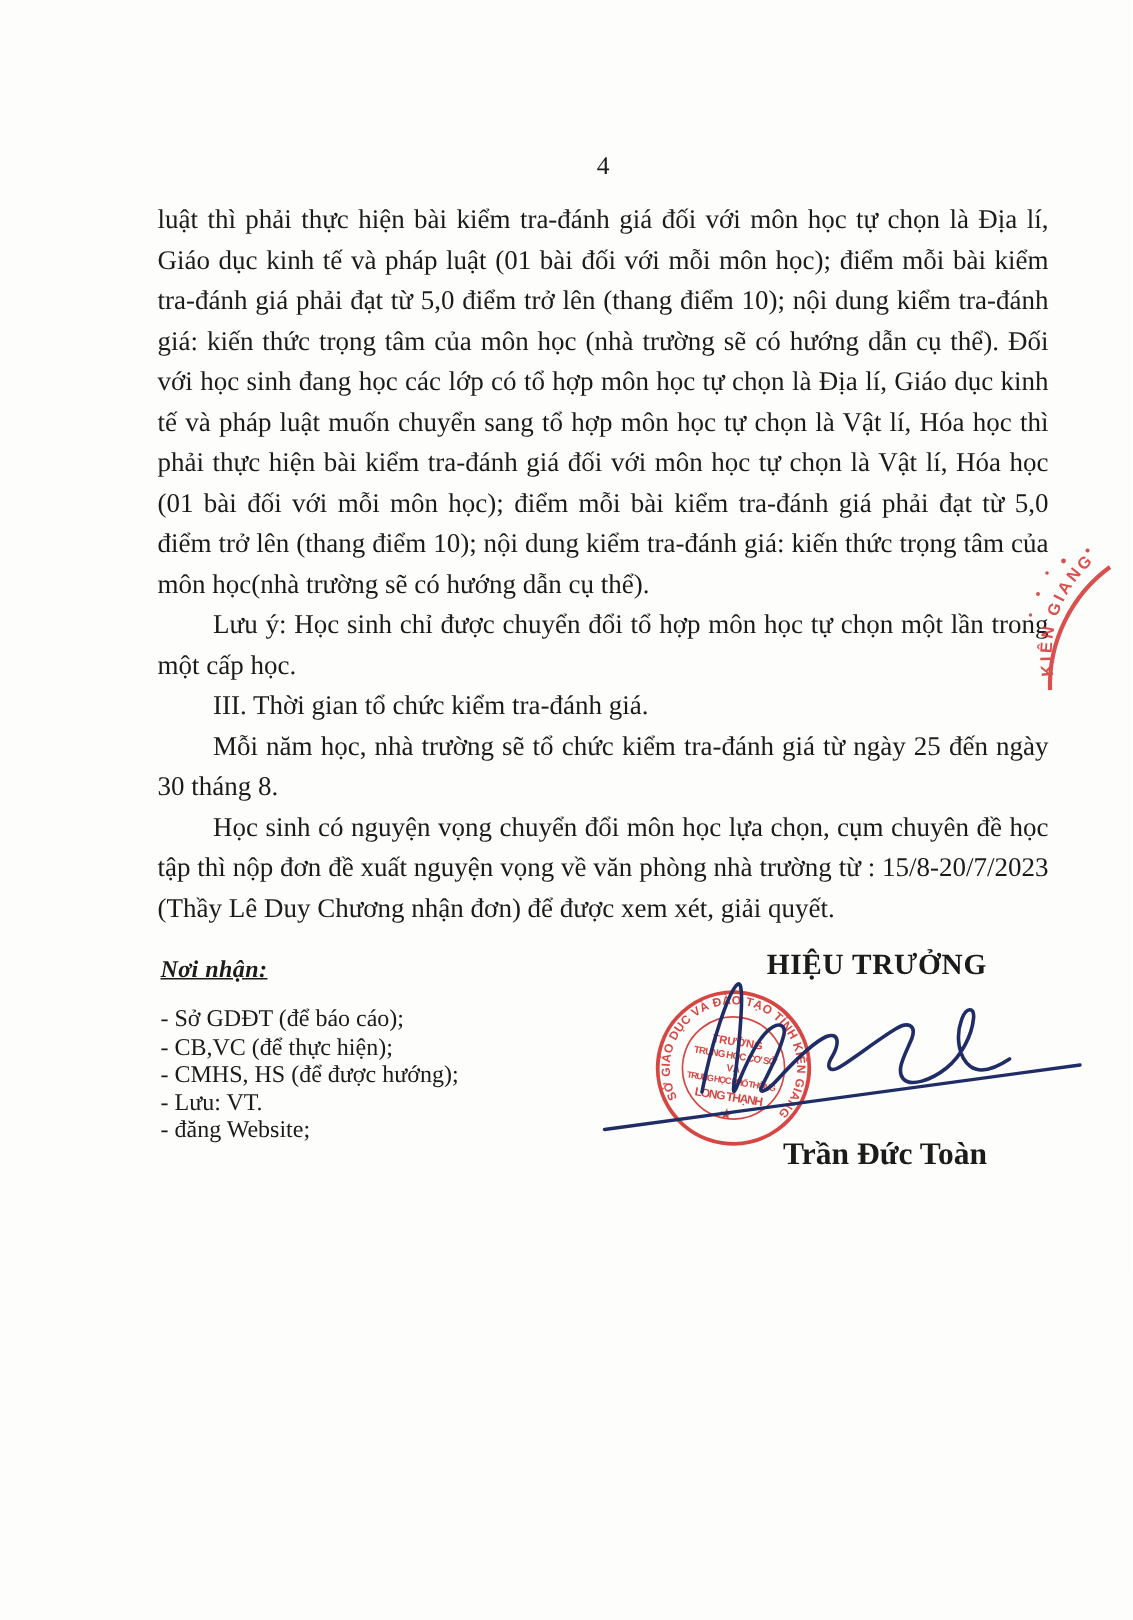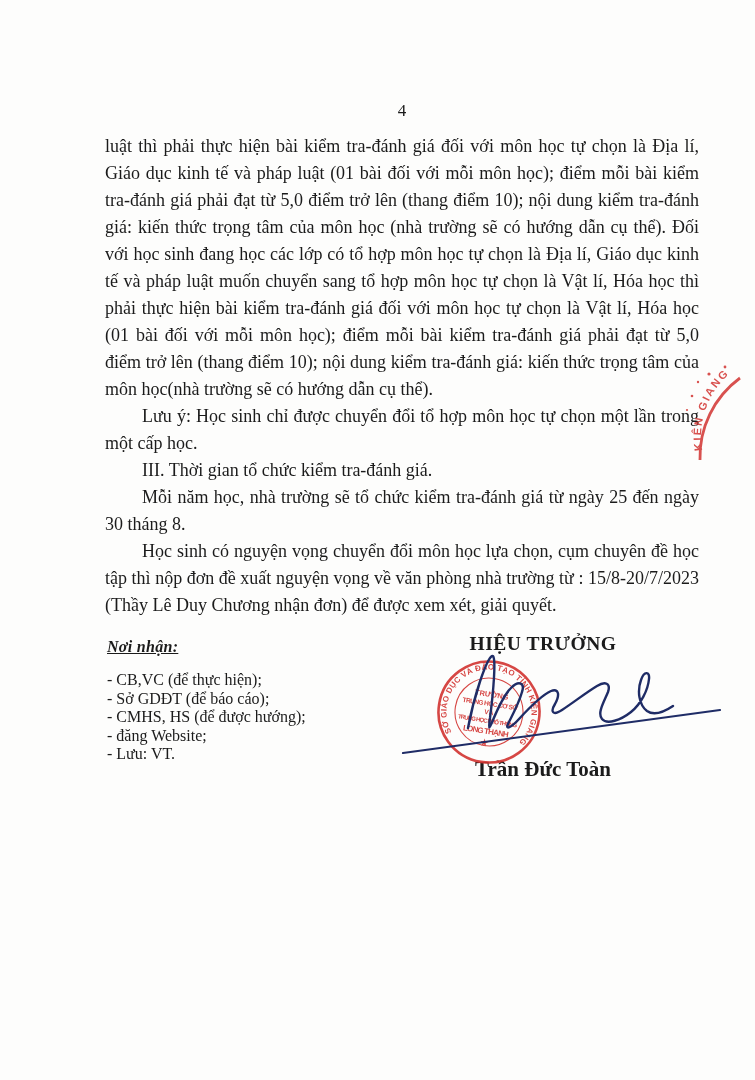--- a/index.html
+++ b/index.html
@@ -19,21 +19,21 @@
   }
   .body-text p{margin:0;text-indent:37px}
   .body-text p.no-indent{text-indent:0}
   .body-text p.heading{font-weight:normal}
   .recipients{position:absolute;left:107px;top:638px}
   .recipients-label{
     font-size:16px;font-weight:bold;font-style:italic;
     text-decoration:underline;letter-spacing:.3px;
   }
   .recipients-list{margin-top:15px;font-size:16px;line-height:18.6px}
-  .sign-block{position:absolute;left:428px;top:633px;width:230px;text-align:center}
+  .sign-block{position:absolute;left:428px;top:633px;width:230px;text-align:right}
   .sign-title{font-size:19.5px;font-weight:bold;letter-spacing:.5px}
   .sign-name{position:absolute;top:124px;left:0;width:230px;font-size:21px;font-weight:bold}
   .stamp{
     position:absolute;left:429px;top:652px;width:120px;height:120px;
     transform:rotate(9deg);opacity:.9;
   }
   .stamp text{font-family:"Liberation Sans",sans-serif;font-weight:bold}
   .signature{position:absolute;left:390px;top:640px}
   .edge-stamp{position:absolute;left:665px;top:358px;width:90px;height:120px;opacity:.85}
   .edge-stamp text{font-family:"Liberation Sans",sans-serif;font-weight:bold}
@@ -49,25 +49,25 @@
     <p class="no-indent">luật thì phải thực hiện bài kiểm tra-đánh giá đối với môn học tự chọn là Địa lí, Giáo dục kinh tế và pháp luật (01 bài đối với mỗi môn học); điểm mỗi bài kiểm tra-đánh giá phải đạt từ 5,0 điểm trở lên (thang điểm 10); nội dung kiểm tra-đánh giá: kiến thức trọng tâm của môn học (nhà trường sẽ có hướng dẫn cụ thể). Đối với học sinh đang học các lớp có tổ hợp môn học tự chọn là Địa lí, Giáo dục kinh tế và pháp luật muốn chuyển sang tổ hợp môn học tự chọn là Vật lí, Hóa học thì phải thực hiện bài kiểm tra-đánh giá đối với môn học tự chọn là Vật lí, Hóa học (01 bài đối với mỗi môn học); điểm mỗi bài kiểm tra-đánh giá phải đạt từ 5,0 điểm trở lên (thang điểm 10); nội dung kiểm tra-đánh giá: kiến thức trọng tâm của môn học(nhà trường sẽ có hướng dẫn cụ thể).</p>
     <p>Lưu ý: Học sinh chỉ được chuyển đổi tổ hợp môn học tự chọn một lần trong một cấp học.</p>
     <p class="heading">III. Thời gian tổ chức kiểm tra-đánh giá.</p>
     <p>Mỗi năm học, nhà trường sẽ tổ chức kiểm tra-đánh giá từ ngày 25 đến ngày 30 tháng 8.</p>
     <p>Học sinh có nguyện vọng chuyển đổi môn học lựa chọn, cụm chuyên đề học tập thì nộp đơn đề xuất nguyện vọng về văn phòng nhà trường từ : 15/8-20/7/2023 (Thầy Lê Duy Chương nhận đơn) để được xem xét, giải quyết.</p>
   </div>
 
   <div class="recipients">
     <div class="recipients-label">Nơi nhận:</div>
     <div class="recipients-list">
+      <div>- Sở GDĐT (để báo cáo);</div>
       <div>- CB,VC (để thực hiện);</div>
-      <div>- Sở GDĐT (để báo cáo);</div>
       <div>- CMHS, HS (để được hướng);</div>
+      <div>- Lưu: VT.</div>
       <div>- đăng Website;</div>
-      <div>- Lưu: VT.</div>
     </div>
   </div>
 
   <div class="sign-block">
     <div class="sign-title">HIỆU TRƯỞNG</div>
     <div class="sign-name">Trần Đức Toàn</div>
   </div>
 
   <svg class="stamp" viewBox="0 0 120 120" aria-hidden="true">
     <circle cx="60" cy="60" r="50.5" fill="none" stroke="#d23431" stroke-width="2.6"></circle>

